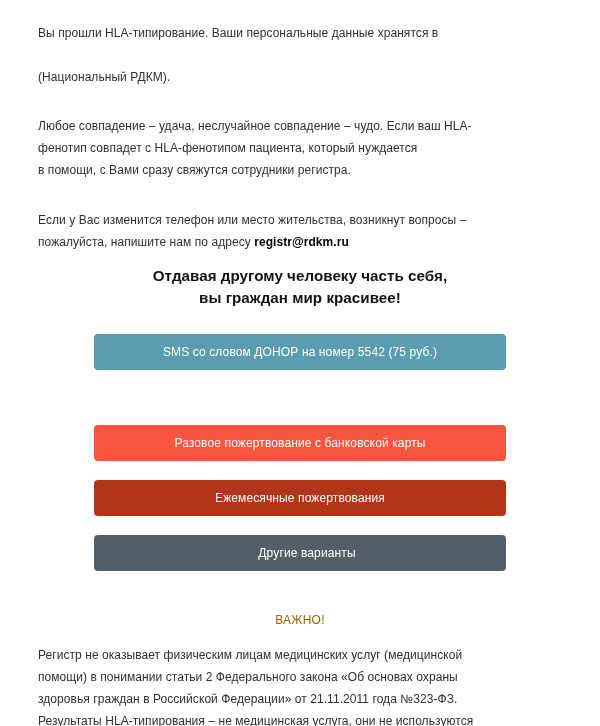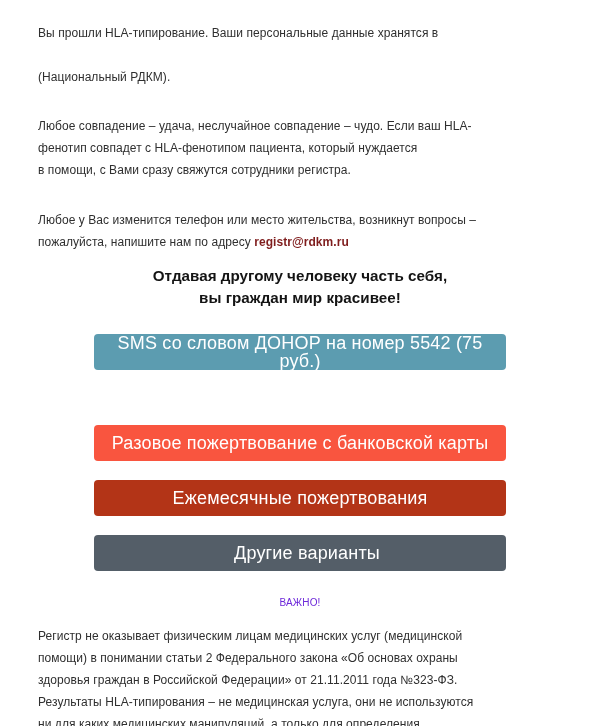--- a/index.html
+++ b/index.html
@@ -42,21 +42,21 @@
   .para-gap {
     margin-top: 28px;
   }
 
   .emph-red {
     color: #ef5350;
     font-weight: bold;
   }
 
   .link-red {
-    color: #7f1d1d;
+    color: #000000;
     font-weight: bold;
     text-decoration: none;
   }
 
   
   .slogan {
     margin-top: 3px;
     text-align: center;
     font-size: 15.2px;
     line-height: 21.5px;
@@ -76,57 +76,57 @@
 
   .btn {
     width: 412px;
     height: 36px;
     border: 0;
     border-radius: 4px;
     display: flex;
     align-items: center;
     justify-content: center;
     font-family: inherit;
-    font-size: 18px;
+    font-size: 12px;
     color: #ffffff;
     letter-spacing: 0.01em;
     cursor: pointer;
     box-sizing: border-box;
     padding: 0 8px;
     text-align: center;
     line-height: 1;
   }
 
   
   .notice-title {
-    margin-top: 26px;
+    margin-top: 42px;
     text-align: center;
-    font-size: 10px;
-    color: #6d28d9;
+    font-size: 12px;
+    color: #a16207;
     letter-spacing: 0.02em;
   }
 
   .notice-body {
     margin-top: 18px;
   }
 </style>
 </head>
 <body>
 
 <div class="page">
 
   <p class="para para-intro"><span>Вы прошли HLA-типирование. Ваши персональные данные хранятся в
 </span><span>
 (Национальный РДКМ).</span></p>
 
   <p class="para para-gap">Любое совпадение – удача, неслучайное совпадение – чудо. Если ваш HLA-
 фенотип совпадет с HLA-фенотипом пациента, который нуждается
 в помощи, с Вами сразу свяжутся сотрудники регистра.</p>
 
-  <p class="para para-gap"><span>Любое у Вас изменится телефон или место жительства, возникнут вопросы –
+  <p class="para para-gap"><span>Если у Вас изменится телефон или место жительства, возникнут вопросы –
 пожалуйста, напишите нам по адресу </span><a class="link-red" href="#">registr@rdkm.ru</a></p>
 
   <div class="slogan">
     <div>Отдавая другому человеку часть себя,</div>
     <div>вы граждан мир красивее!</div>
   </div>
 
   <div class="btn-stack">
     <button class="btn" style="background:#5c9cb0;">SMS со словом ДОНОР на номер 5542 (75 руб.)</button>
     <button class="btn" style="background:#f9553f;margin-top:36px;">Разовое пожертвование с банковской карты</button>

